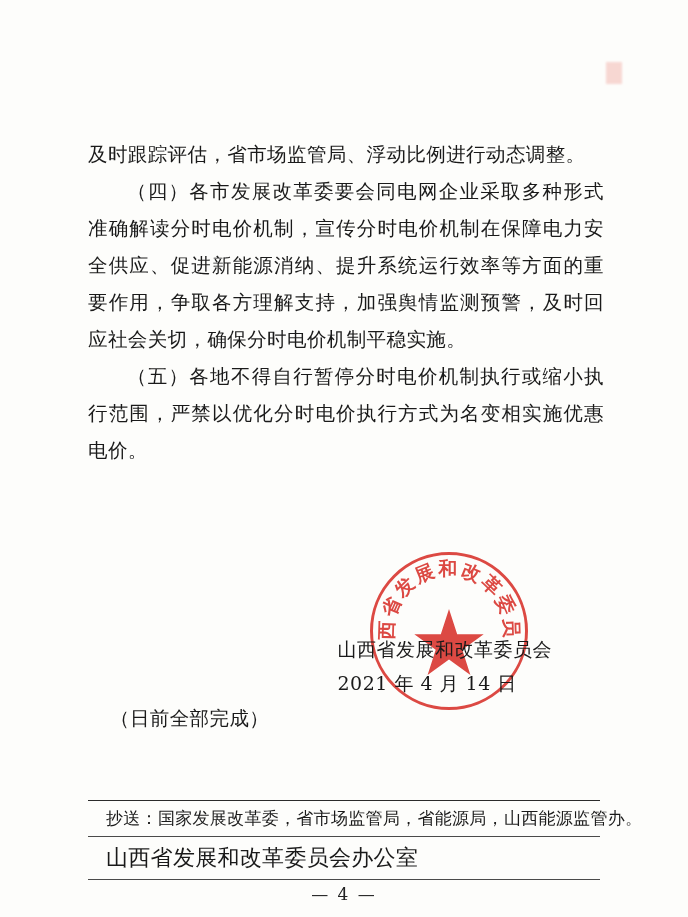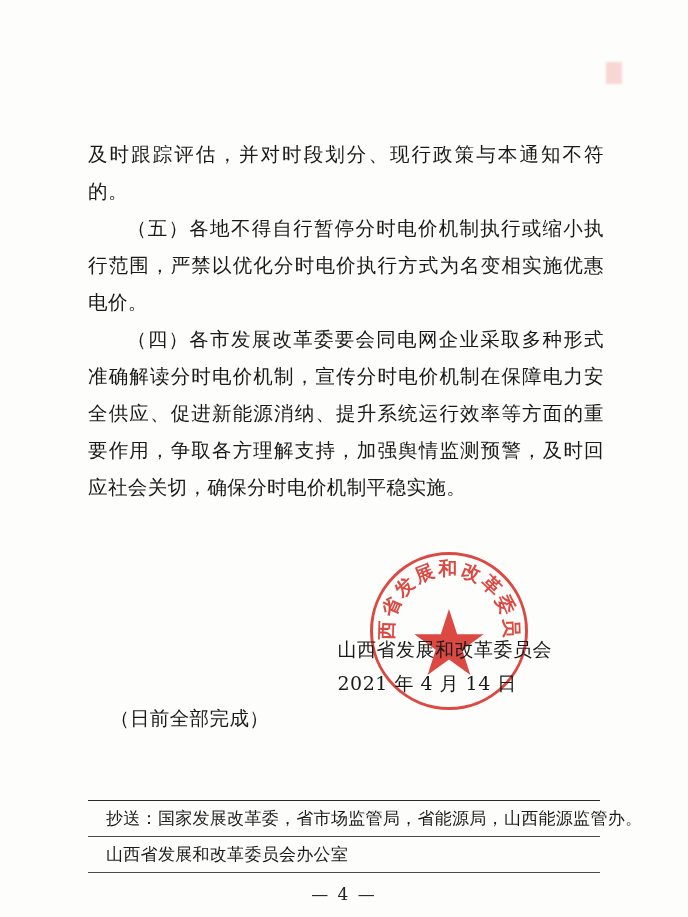--- a/index.html
+++ b/index.html
@@ -111,21 +111,21 @@
   }
   .cc-line {
     font-size: 17px;
     letter-spacing: 0.3px;
     padding: 6px 0 6px 18px;
     white-space: nowrap;
   }
   .issuer-row {
     display: flex;
     justify-content: space-between;
-    font-size: 17px;
+    font-size: 22px;
     letter-spacing: 0.3px;
     padding: 6px 22px 6px 18px;
     white-space: nowrap;
   }
   .page-num {
     position: absolute;
     left: 0;
     top: 884px;
     width: 688px;
     text-align: center;
@@ -135,23 +135,23 @@
   }
 </style>
 </head>
 <body>
 
 <div class="page">
 
   <div class="scan-mark-1"></div>
 
   <div class="body-text">
-    <p>及时跟踪评估，并对时段划分、现行政策与本通知不符的。</p>
+    <p>及时跟踪评估，省市场监管局、浮动比例进行动态调整。</p>
+    <p class="indent">（四）各市发展改革委要会同电网企业采取多种形式准确解读分时电价机制，宣传分时电价机制在保障电力安全供应、促进新能源消纳、提升系统运行效率等方面的重要作用，争取各方理解支持，加强舆情监测预警，及时回应社会关切，确保分时电价机制平稳实施。</p>
     <p class="indent">（五）各地不得自行暂停分时电价机制执行或缩小执行范围，严禁以优化分时电价执行方式为名变相实施优惠电价。</p>
-    <p class="indent">（四）各市发展改革委要会同电网企业采取多种形式准确解读分时电价机制，宣传分时电价机制在保障电力安全供应、促进新能源消纳、提升系统运行效率等方面的重要作用，争取各方理解支持，加强舆情监测预警，及时回应社会关切，确保分时电价机制平稳实施。</p>
   </div>
 
   <div class="sign-block">
 
     <div class="seal">
       <svg class="seal-inner" viewBox="0 0 152 152" width="152" height="152" aria-hidden="true">
         <defs>
           <path id="sealArc" d="M 20,76 A 56,56 0 1 1 132,76"></path>
         </defs>
         <text font-family="DejaVu Serif, serif" font-size="19" font-weight="bold" fill="#d8312a" letter-spacing="2.5">

